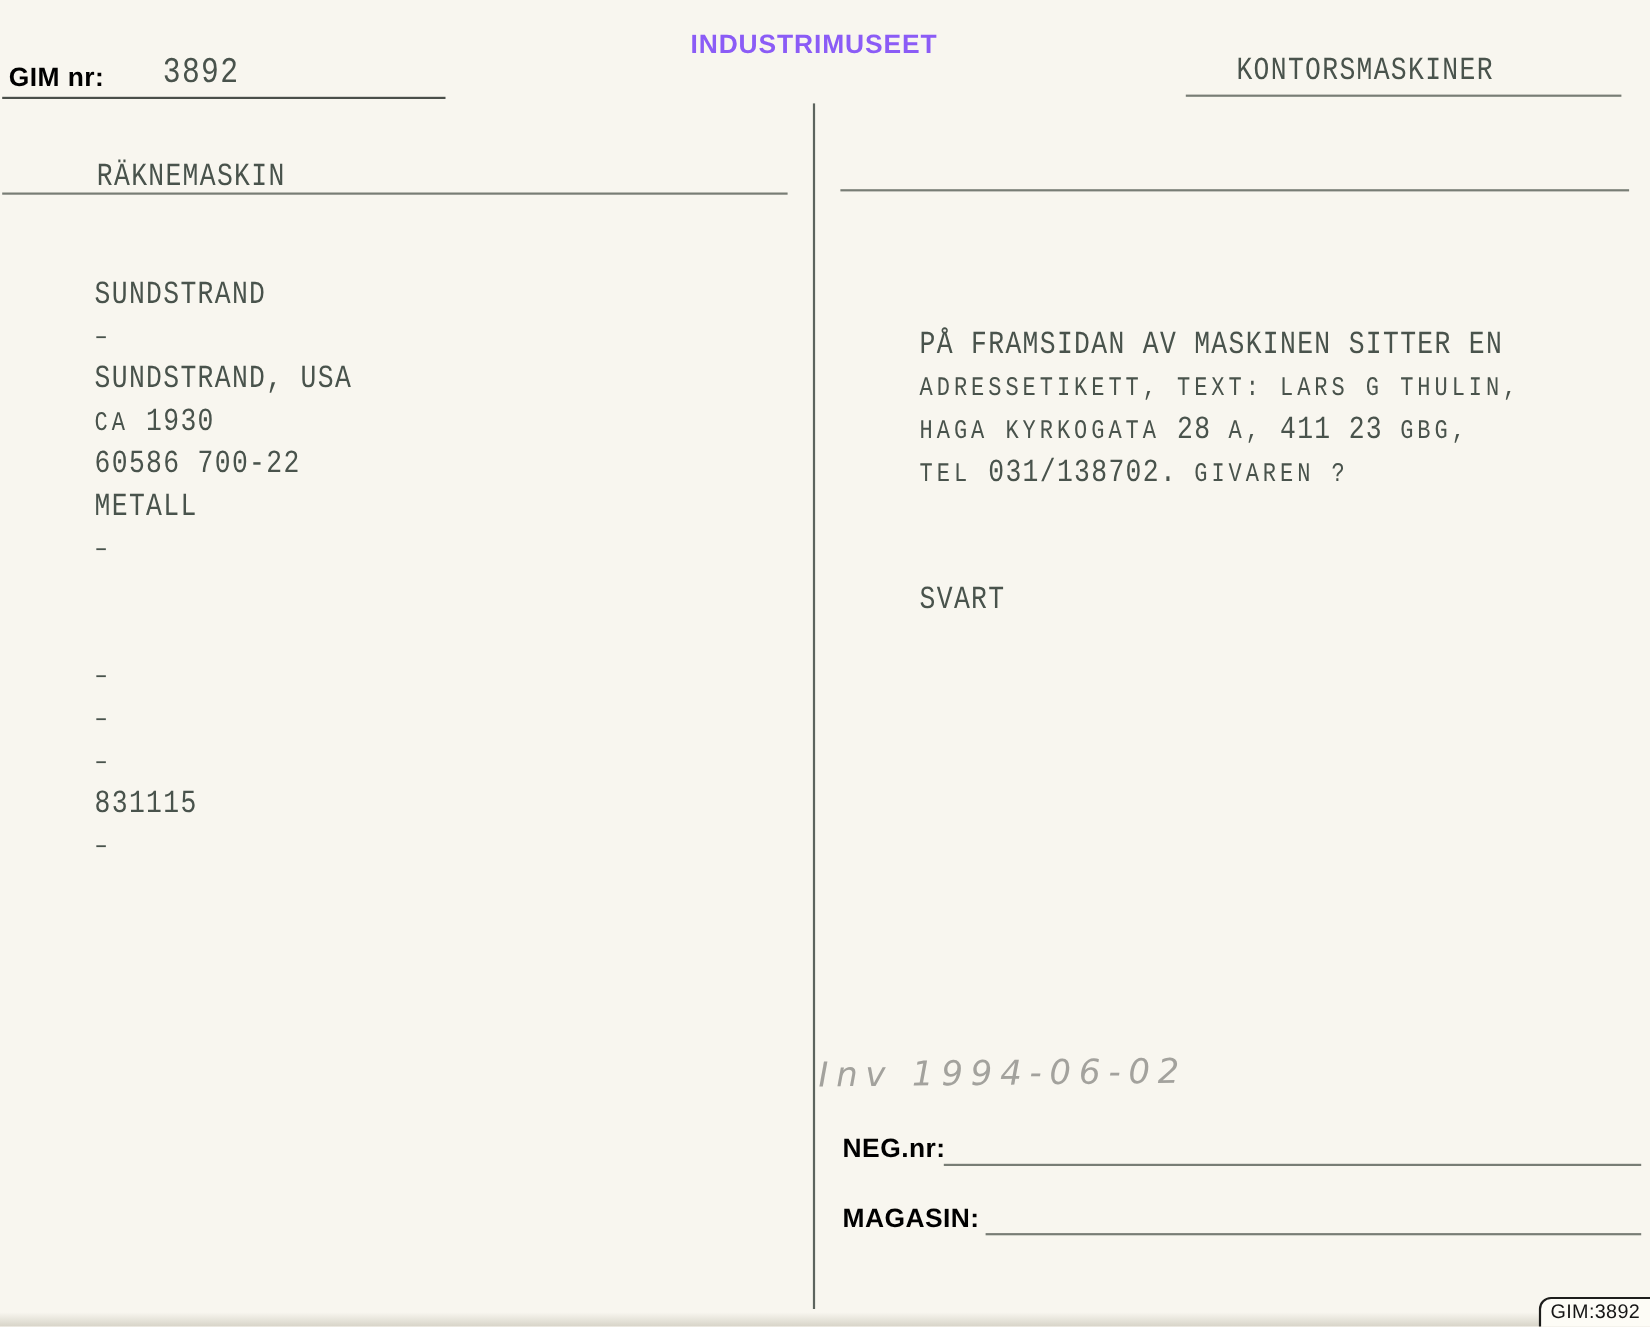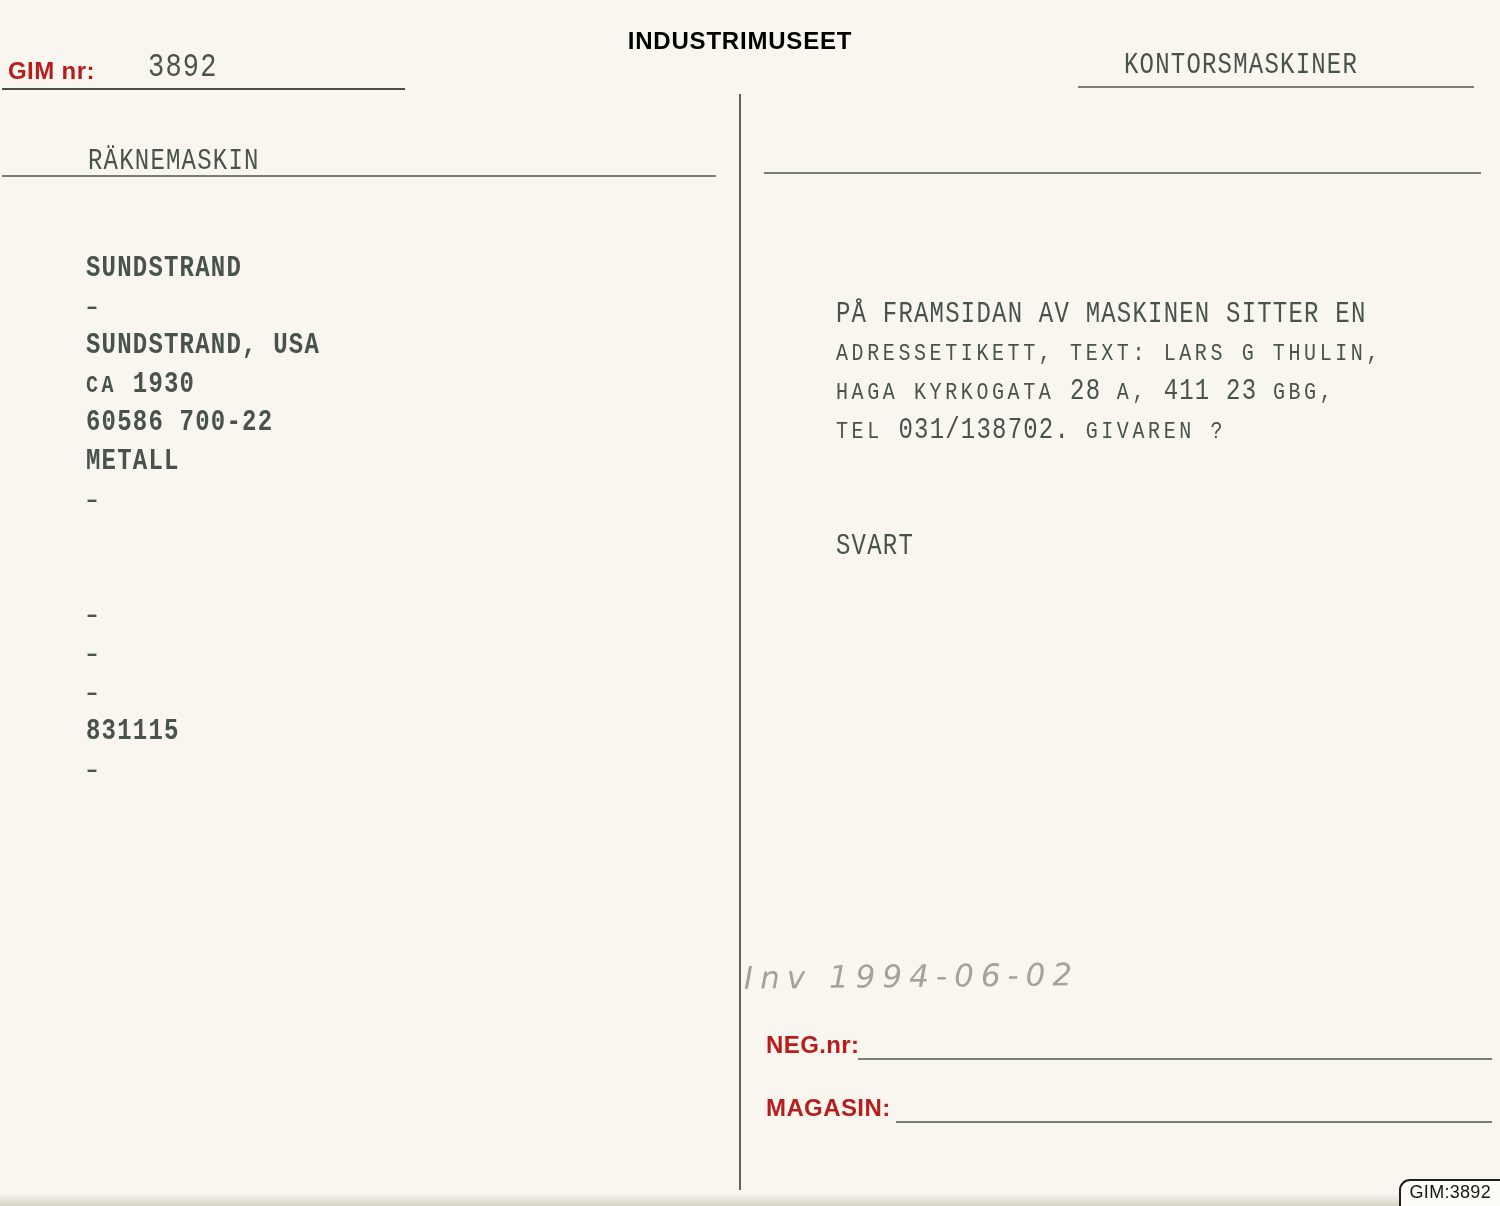--- a/index.html
+++ b/index.html
@@ -16,29 +16,29 @@
   }
   .tw, .tw-row span {
     font-family:"Liberation Mono","DejaVu Sans Mono",monospace;
     color:#49534c; white-space:pre;
   }
   .tw.lg, .tw-row span.lg { font-size:24px; letter-spacing:1.2px; }
   .tw.sm, .tw-row span.sm { font-size:20px; letter-spacing:3.6px; }
   .tw-solo { transform:scaleY(1.22); transform-origin:0 50%; }
 
   .form-label {
-    position:absolute; font-weight:bold; color:#b91c1c;
+    position:absolute; font-weight:bold; color:#000000;
     font-size:24px; letter-spacing:0.4px;
   }
   .rule { position:absolute; background:#787d75; height:1.5px; }
   .rule.dark { background:#4a4f4a; height:2px; }
 
   .center-title {
     position:absolute; left:540px; top:26px; width:400px;
-    text-align:center; font-weight:bold; color:#000000;
+    text-align:center; font-weight:bold; color:#8b5cf6;
     font-size:24px; line-height:29px; letter-spacing:0.8px;
   }
   .divider {
     position:absolute; left:739px; top:94px; width:1.6px; height:1096px;
     background:#5d645e;
   }
   .handwriting {
     position:absolute; left:744px; top:958px;
     font-family:"DejaVu Sans", sans-serif; font-style:italic;
     font-size:31px; letter-spacing:7px; color:#a3a29d;
@@ -72,21 +72,21 @@
 
   <div class="tw tw-solo lg" style="position:absolute; left:1124px; top:52px;">KONTORSMASKINER</div>
   <div class="rule" style="left:1078px; top:86px; width:396px;"></div>
 
   <div class="divider"></div>
 
   <div class="tw tw-solo lg" style="position:absolute; left:88px; top:148px;">RÄKNEMASKIN</div>
   <div class="rule" style="left:2px; top:175px; width:714px;"></div>
   <div class="rule" style="left:764px; top:172px; width:717px;"></div>
 
-  <div id="left-rows" class="col-block" style="left:86px; top:250px; width:620px;font-weight:bold;">
+  <div id="left-rows" class="col-block" style="left:86px; top:250px; width:620px;">
       <div class="tw-row"><span class="lg">SUNDSTRAND</span></div>
       <div class="tw-row"><span class="sm">–</span></div>
       <div class="tw-row"><span class="lg">SUNDSTRAND, USA</span></div>
       <div class="tw-row"><span class="sm">CA </span><span class="lg">1930</span></div>
       <div class="tw-row"><span class="lg">60586 700-22</span></div>
       <div class="tw-row"><span class="lg">METALL</span></div>
       <div class="tw-row"><span class="sm">–</span></div>
       <div class="tw-row"></div>
       <div class="tw-row"></div>
       <div class="tw-row"><span class="sm">–</span></div>

